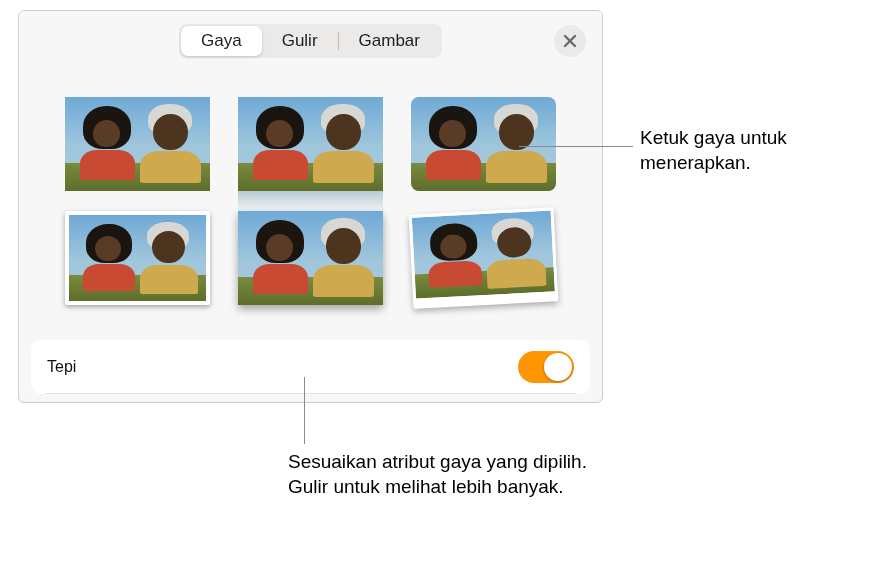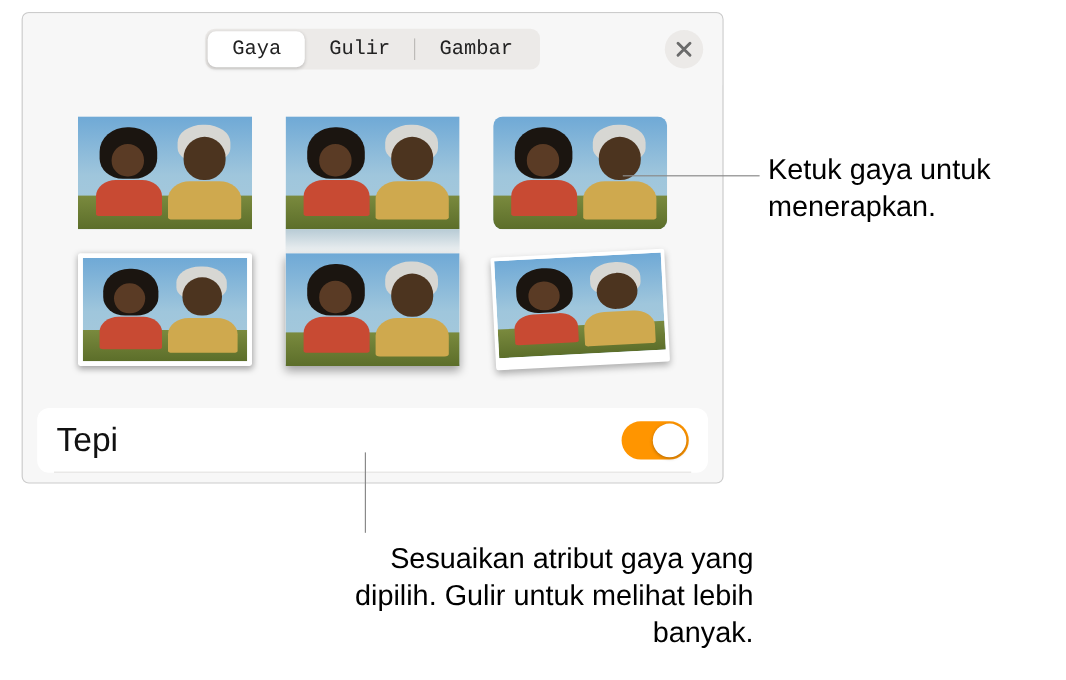--- a/index.html
+++ b/index.html
@@ -28,21 +28,20 @@
     justify-content: center;
     position: relative;
     background: #f7f7f7;
   }
   .segmented {
     display: inline-flex;
     background: #eceae8;
     border-radius: 8px;
     padding: 2px;
     height: 34px;
-    font-family: Liberation Mono, monospace;
   }
   .seg {
     border: none;
     background: transparent;
     font-size: 17px;
     color: #222;
     padding: 0 20px;
     border-radius: 7px;
     cursor: pointer;
     font-family: inherit;
@@ -127,40 +126,40 @@
     display:flex;
     align-items:center;
     justify-content:space-between;
     padding:0 16px;
   }
   .tepi-row::after{
     content:"";
     position:absolute; left:14px; right:14px; bottom:0; height:1px;
     background:#e4e3e2;
   }
-  .tepi-label { font-size:28px; color:#111; }
+  .tepi-label { font-size:16px; color:#111; }
   .switch {
     width:56px; height:32px; border-radius:16px;
     background:#ff9500; position:relative; cursor:pointer;
     border:none;
   }
   .switch .knob {
     position:absolute; top:2px; right:2px;
     width:28px; height:28px; border-radius:50%;
     background:#fff; box-shadow:0 1px 3px rgba(0,0,0,0.3);
   }
 
   .callout {
     position:absolute;
-    font-size:24px;
+    font-size:19px;
     line-height:1.3;
     color:#000;
   }
   .callout-1 { left:640px; top:126px; width:240px; }
-  .callout-2 { left:288px; top:450px; width:340px;text-align:right; }
+  .callout-2 { left:288px; top:450px; width:340px; }
 
   .leader {
     position:absolute;
     background:#8a8a8a;
     height:1px;
   }
 </style>
 </head>
 <body>
 

